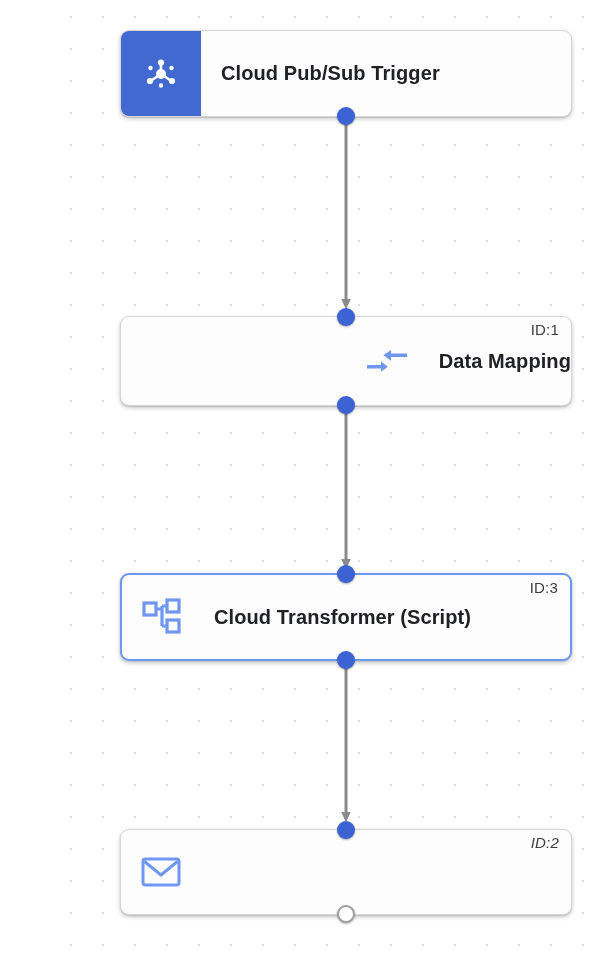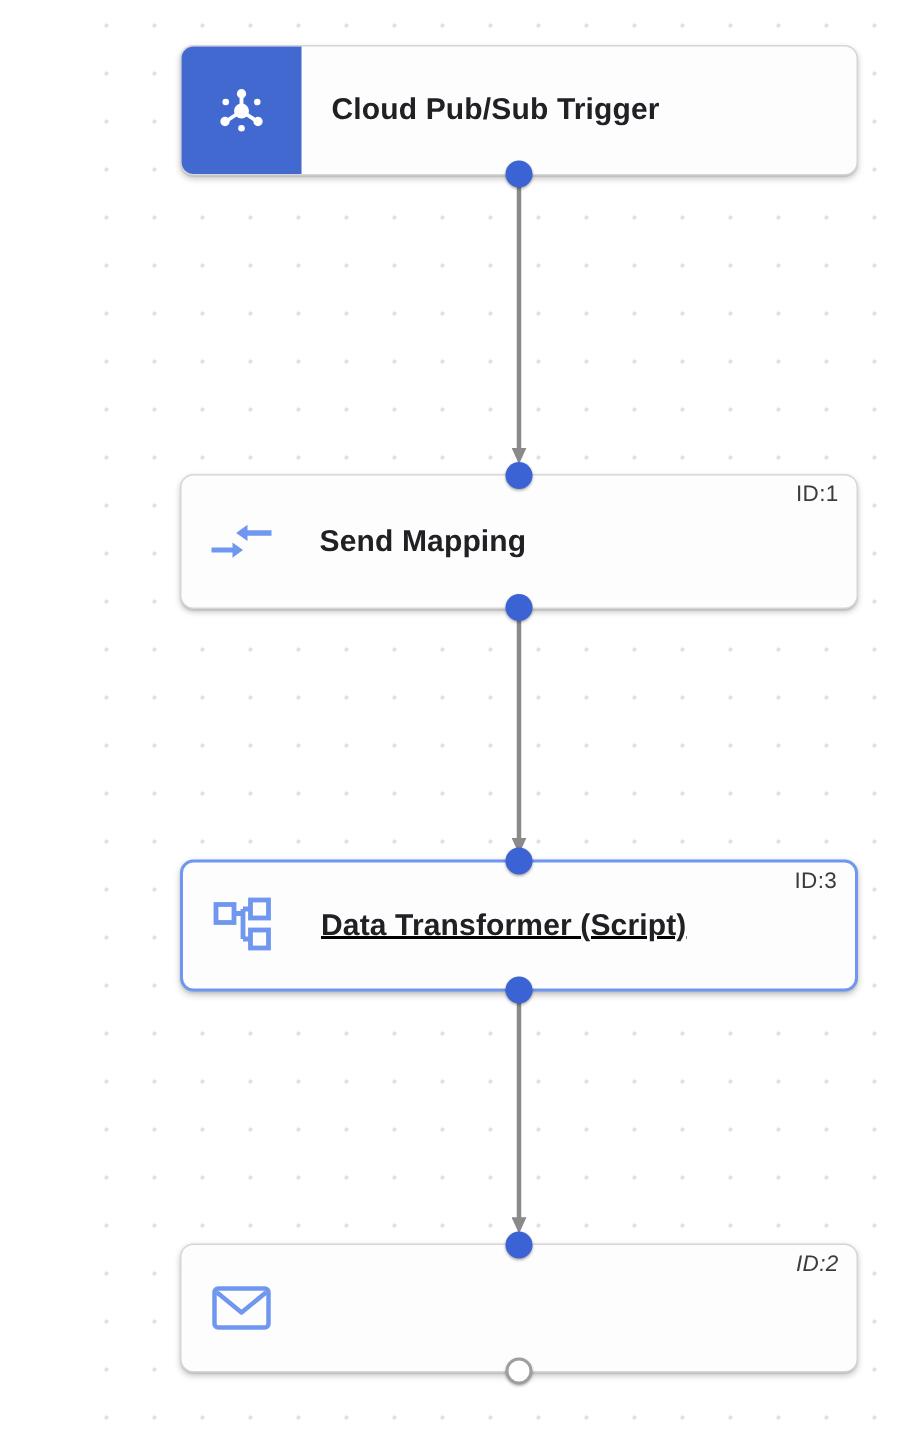--- a/index.html
+++ b/index.html
@@ -41,21 +41,20 @@
     border: 1px solid #d6d6d6;
     border-radius: 9px;
     box-shadow: 0 2px 4px rgba(0,0,0,0.22), 0 1px 1px rgba(0,0,0,0.10);
     display: flex;
     align-items: center;
     overflow: visible;
   }
   .node.selected {
     border: 2px solid #6f97ef;
     box-shadow: 0 2px 5px rgba(0,0,0,0.22), 0 1px 2px rgba(0,0,0,0.10);
-    text-decoration: underline;
   }
 
   
   .icon-block {
     width: 80px;
     min-width: 80px;
     align-self: stretch;
     display: flex;
     align-items: center;
     justify-content: center;
@@ -151,48 +150,48 @@
           <circle cx="9.5" cy="14" r="2.2"></circle>
           <circle cx="30.5" cy="14" r="2.2"></circle>
           <circle cx="20" cy="31.5" r="2.2"></circle>
         </g>
       </svg>
     </div>
     <span class="node-label">Cloud Pub/Sub Trigger</span>
     <div class="port filled bottom"></div>
   </div>
 
-  <div class="node" style="left:78px; top:316px; width:452px; height:90px;">
+  <div class="node" style="left:78px; top:316px; width:452px; height:90px;justify-content:flex-end;">
     <span class="id-badge">ID:1</span>
     <div class="icon-plain">
       <svg width="44" height="34" viewBox="0 0 44 34">
         <g fill="#6f97ef">
           <path d="M2 21 h14 v-3.4 l7 5.1 -7 5.1 v-3.4 h-14 z"></path>
           <path d="M42 9.5 h-16 v-3.6 l-7.6 5.4 7.6 5.4 v-3.6 h16 z"></path>
         </g>
       </svg>
     </div>
-    <span class="node-label">Send Mapping</span>
+    <span class="node-label">Data Mapping</span>
     <div class="port filled top"></div>
     <div class="port filled bottom"></div>
   </div>
 
   <div class="node selected" style="left:78px; top:573px; width:452px; height:88px;">
     <span class="id-badge">ID:3</span>
     <div class="icon-plain">
       <svg width="42" height="40" viewBox="0 0 42 40">
         <g stroke="#6f97ef" stroke-width="3.2" fill="none">
           <rect x="3" y="6" width="12" height="12"></rect>
           <rect x="26" y="3" width="12" height="12"></rect>
           <rect x="26" y="23" width="12" height="12"></rect>
           <path d="M15 12 h6 M21 9 v20 M21 9 h5 M21 29 h5"></path>
         </g>
       </svg>
     </div>
-    <span class="node-label">Data Transformer (Script)</span>
+    <span class="node-label">Cloud Transformer (Script)</span>
     <div class="port filled top"></div>
     <div class="port filled bottom"></div>
   </div>
 
   <div class="node" style="left:78px; top:829px; width:452px; height:86px;font-style:italic;">
     <span class="id-badge">ID:2</span>
     <div class="icon-plain">
       <svg width="42" height="34" viewBox="0 0 42 34">
         <g stroke="#6f97ef" stroke-width="3" fill="none" stroke-linejoin="round">
           <rect x="3" y="4" width="36" height="26" rx="2.5"></rect>

